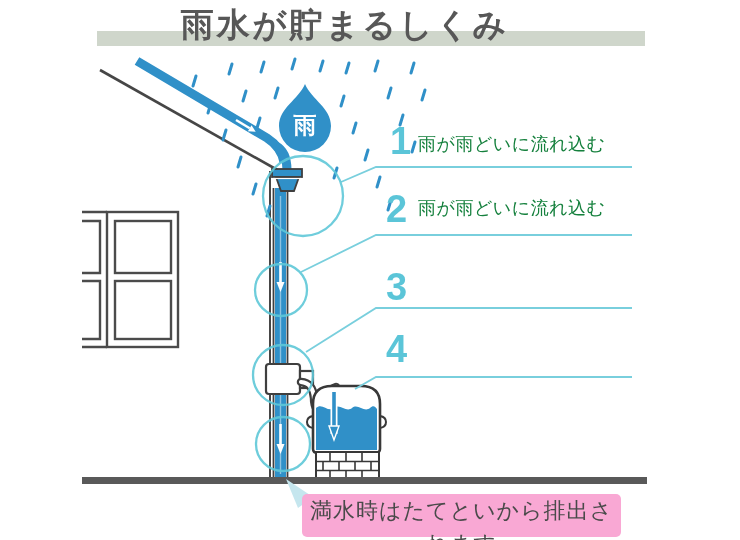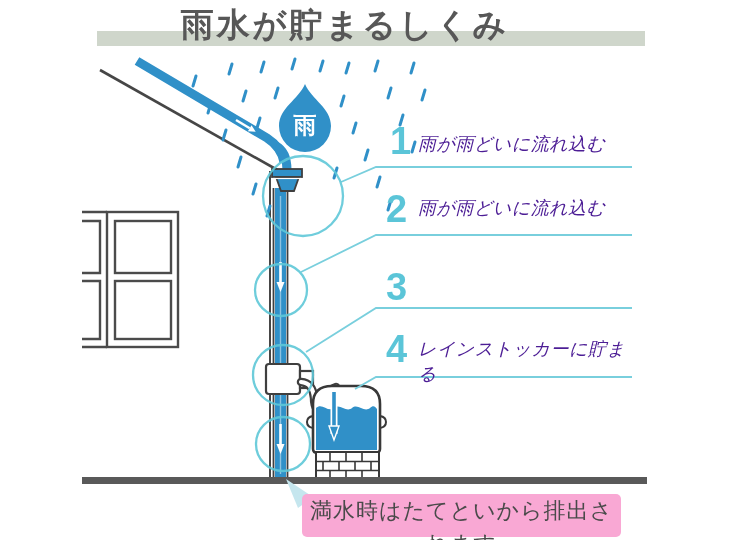--- a/index.html
+++ b/index.html
@@ -3,22 +3,22 @@
 <meta charset="utf-8">
 <style>
   html,body{margin:0;padding:0;background:#fff;}
   body{width:740px;height:540px;overflow:hidden;font-family:"Liberation Sans",sans-serif;}
   .stage{position:relative;width:740px;height:540px;background:#fff;}
   .title-band{position:absolute;left:97px;top:31px;width:548px;height:15px;background:#cfd6cb;}
   .page-title{position:absolute;left:0;top:3px;width:690px;text-align:center;
       font-size:33px;font-weight:bold;color:#575757;letter-spacing:3px;}
   svg.art{position:absolute;left:0;top:0;}
   .step-num{position:absolute;font-size:38px;font-weight:bold;color:#5bc5d8;line-height:1;}
-  .step-text{position:absolute;left:418px;width:216px;font-size:18px;color:#4c1d95;
-      letter-spacing:0.5px;line-height:25px;font-weight:500;font-style:italic;}
+  .step-text{position:absolute;left:418px;width:216px;font-size:18px;color:#15803d;
+      letter-spacing:0.5px;line-height:25px;font-weight:500;}
   .num1{left:390px;top:122px;}
   .num2{left:386px;top:190px;}
   .num3{left:386px;top:268px;}
   .num4{left:386px;top:330px;}
   .txt1{top:132px;}
   .txt2{top:196px;}
   .txt3{top:251px;}
   .txt4{top:337px;}
   .note-bubble{position:absolute;left:302px;top:494px;width:319px;height:43px;
       background:#f9a8d4;border-radius:5px;text-align:center;line-height:33px;
@@ -160,17 +160,16 @@
 
   <div class="step-num num1">1</div>
   <div class="step-text txt1">雨が雨どいに流れ込む</div>
 
   <div class="step-num num2">2</div>
   <div class="step-text txt2">雨が雨どいに流れ込む</div>
 
   <div class="step-num num3">3</div>
 
   <div class="step-num num4">4</div>
-  <div class="step-text txt4">レインストッカーに貯まる</div>
 
   <div class="note-bubble">満水時はたてといから排出されます</div>
 
 </div>
 
 </body></html>

